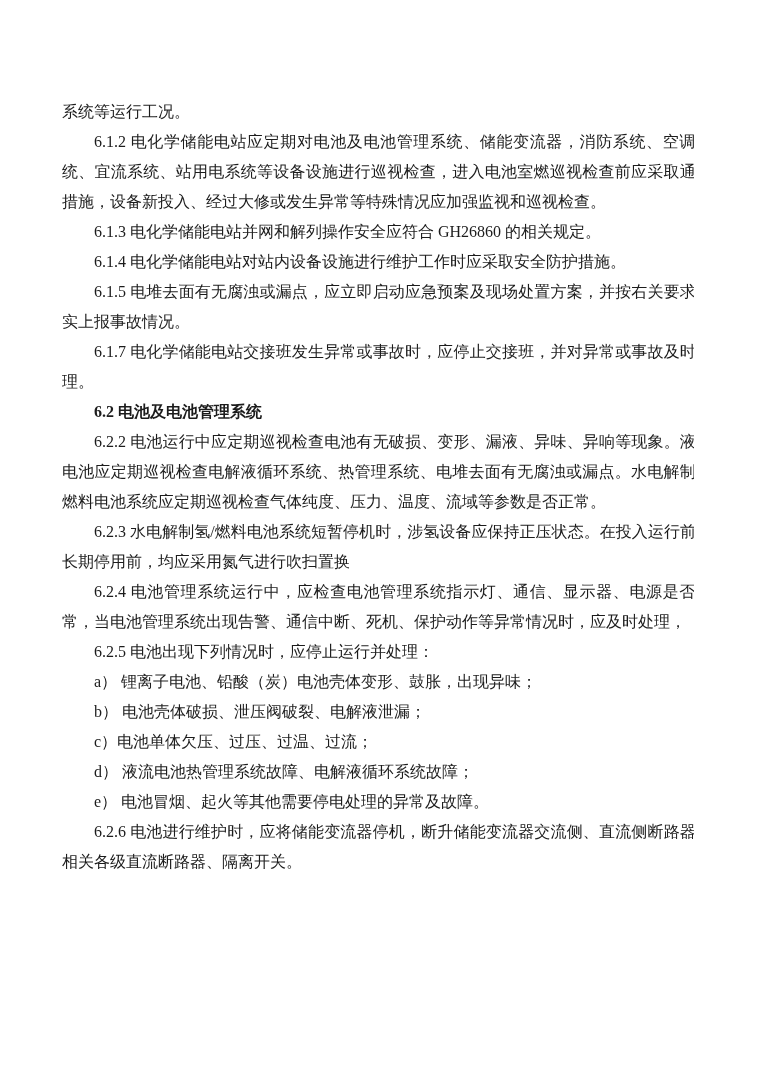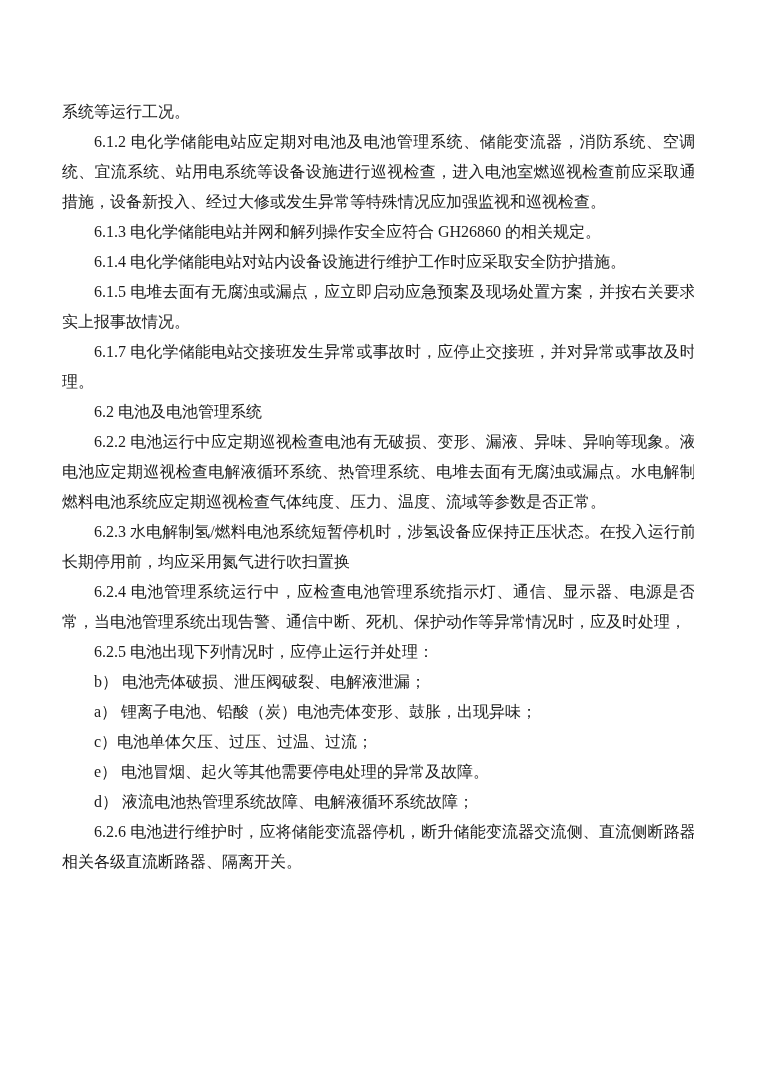--- a/index.html
+++ b/index.html
@@ -28,39 +28,39 @@
   }
   .para {
     margin: 0;
     padding: 0;
     text-indent: 2em;
   }
   .para.continuation {
     text-indent: 0;
   }
   .para.heading {
-    font-weight: 400;
+    font-weight: 700;
   }
 </style>
 </head>
 <body>
 
 <div class="page">
   <main class="content">
     <p class="para continuation">系统等运行工况。</p>
     <p class="para">6.1.2 电化学储能电站应定期对电池及电池管理系统、储能变流器，消防系统、空调系统、宜流系统、站用电系统等设备设施进行巡视检查，进入电池室燃巡视检查前应采取通风措施，设备新投入、经过大修或发生异常等特殊情况应加强监视和巡视检查。</p>
     <p class="para">6.1.3 电化学储能电站并网和解列操作安全应符合 GH26860 的相关规定。</p>
     <p class="para">6.1.4 电化学储能电站对站内设备设施进行维护工作时应采取安全防护措施。</p>
     <p class="para">6.1.5 电堆去面有无腐浊或漏点，应立即启动应急预案及现场处置方案，并按右关要求如实上报事故情况。</p>
     <p class="para">6.1.7 电化学储能电站交接班发生异常或事故时，应停止交接班，并对异常或事故及时处理。</p>
     <p class="para heading">6.2 电池及电池管理系统</p>
     <p class="para">6.2.2 电池运行中应定期巡视检查电池有无破损、变形、漏液、异味、异响等现象。液流电池应定期巡视检查电解液循环系统、热管理系统、电堆去面有无腐浊或漏点。水电解制氢燃料电池系统应定期巡视检查气体纯度、压力、温度、流域等参数是否正常。</p>
     <p class="para">6.2.3 水电解制氢/燃料电池系统短暂停机时，涉氢设备应保持正压状态。在投入运行前、长期停用前，均应采用氮气进行吹扫置换</p>
     <p class="para">6.2.4 电池管理系统运行中，应检查电池管理系统指示灯、通信、显示器、电源是否正常，当电池管理系统出现告警、通信中断、死机、保护动作等异常情况时，应及时处理，</p>
     <p class="para">6.2.5 电池出现下列情况时，应停止运行并处理：</p>
+    <p class="para list">a） 锂离子电池、铅酸（炭）电池壳体变形、鼓胀，出现异味；</p>
     <p class="para list">b） 电池壳体破损、泄压阀破裂、电解液泄漏；</p>
-    <p class="para list">a） 锂离子电池、铅酸（炭）电池壳体变形、鼓胀，出现异味；</p>
     <p class="para list">c）电池单体欠压、过压、过温、过流；</p>
+    <p class="para list">d） 液流电池热管理系统故障、电解液循环系统故障；</p>
     <p class="para list">e） 电池冒烟、起火等其他需要停电处理的异常及故障。</p>
-    <p class="para list">d） 液流电池热管理系统故障、电解液循环系统故障；</p>
     <p class="para">6.2.6 电池进行维护时，应将储能变流器停机，断升储能变流器交流侧、直流侧断路器及相关各级直流断路器、隔离开关。</p>
   </main>
 </div>
 
 </body></html>

